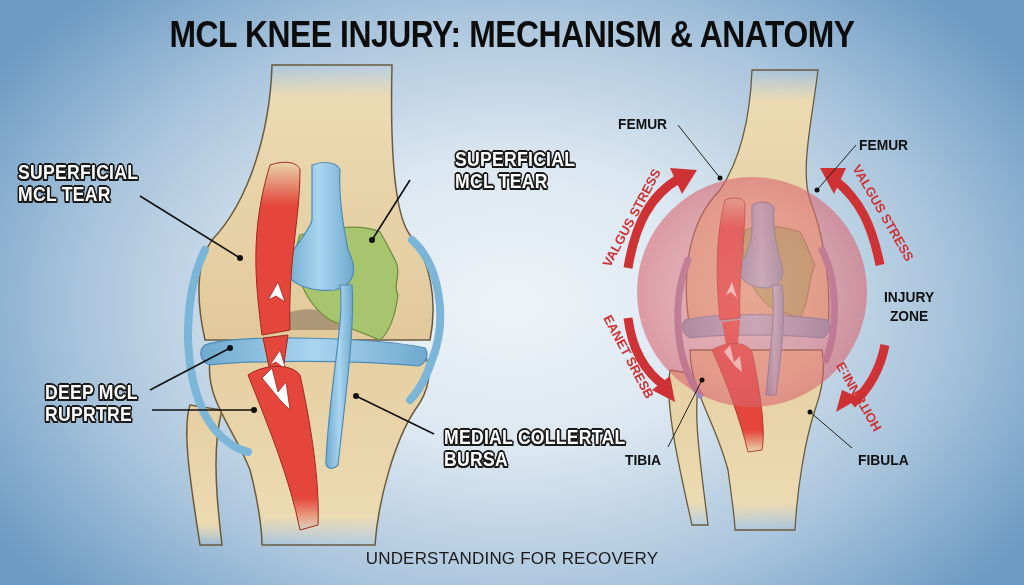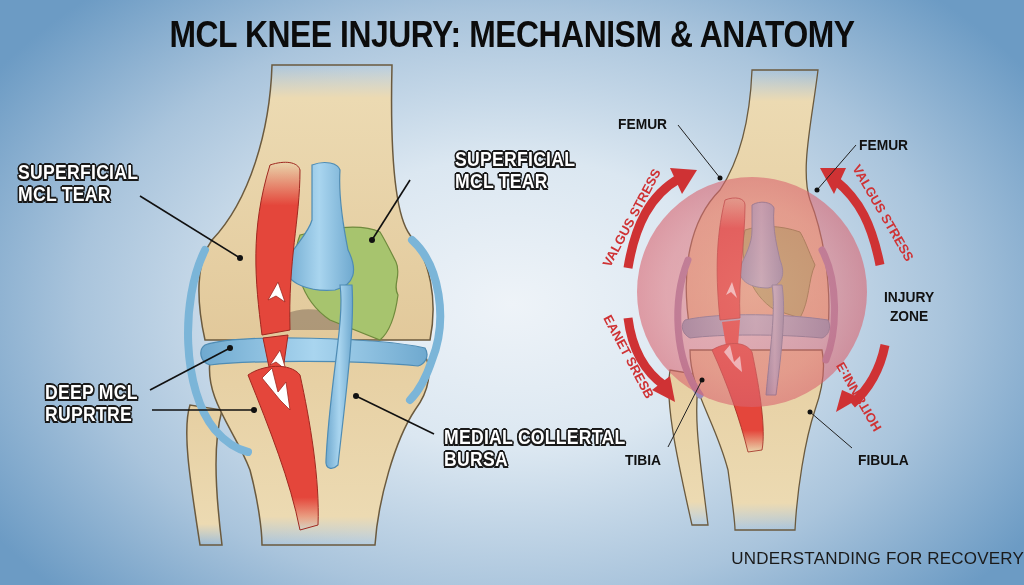--- a/index.html
+++ b/index.html
@@ -8,21 +8,21 @@
     background: radial-gradient(ellipse 620px 420px at 50% 52%, #eef3f8 0%, #dbe7f1 35%, #a9c4dc 70%, #6c9bc4 100%);
     font-family: "Liberation Sans", sans-serif;
   }
   .title {
     position: absolute; left: 0; top: 14px; width: 1024px; text-align: center;
     font-family: "Liberation Sans", sans-serif; font-weight: bold;
     font-size: 37px; letter-spacing: -0.5px; color: #0c0c0c;
     transform: scaleX(0.86); transform-origin: center;
   }
   .subtitle {
-    position: absolute; left: 0; top: 549px; width: 1024px; text-align: right;
+    position: absolute; left: 0; top: 549px; width: 1024px; text-align: center;
     font-size: 17px; color: #1a1a1a; letter-spacing: 0.2px;
   }
   svg.art { position: absolute; left: 0; top: 0; }
   .lbl-outline {
     position: absolute; font-weight: bold; font-size: 20px; line-height: 22px;
     color: #ffffff; letter-spacing: 0.3px;
     text-shadow:
       -1.5px -1.5px 0 #1a1a1a, 1.5px -1.5px 0 #1a1a1a, -1.5px 1.5px 0 #1a1a1a, 1.5px 1.5px 0 #1a1a1a,
       0 -1.8px 0 #1a1a1a, 0 1.8px 0 #1a1a1a, -1.8px 0 0 #1a1a1a, 1.8px 0 0 #1a1a1a;
     transform: scaleX(0.88); transform-origin: left top;

